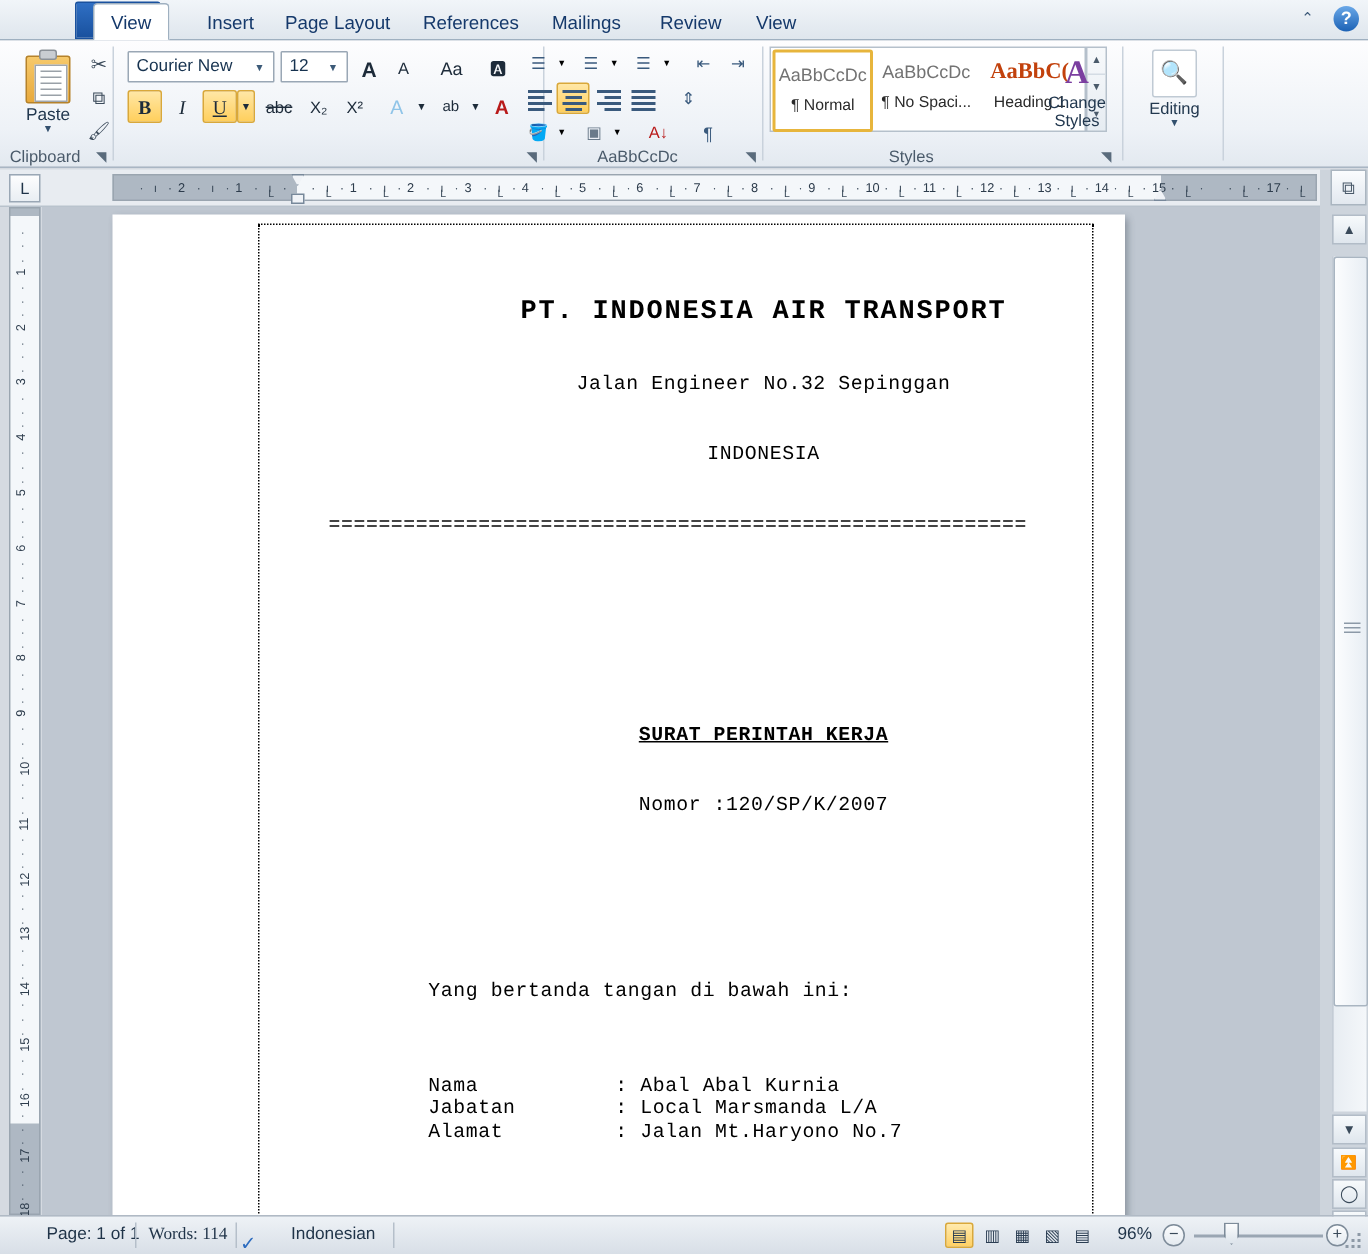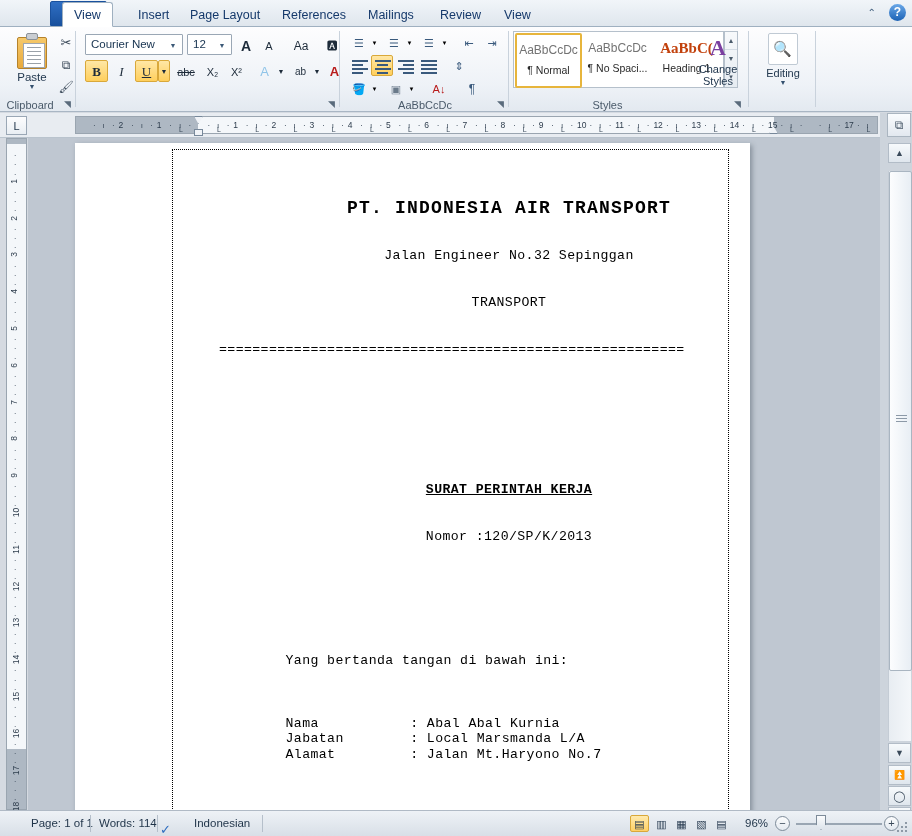--- a/index.html
+++ b/index.html
@@ -104,21 +104,21 @@
   .clipboard-ico .sheet i {
     display: block; height: 1px; background: #9aa1a8; margin: 3px 3px 0 3px;
   }
   .paste-lbl { font-size: 11.5px; color: #22384f; margin-top: 2px; }
   .caret-dn { font-size: 7px; color: #33506e; line-height: 7px; }
 
   .mini-btn { position: absolute; width: 22px; height: 20px; }
   .mini-glyph { font-size: 13px; line-height: 20px; text-align: center; display: block; color: #3b4a5a; }
 
   
-  #g-font { left: 77px; width: 263px; }
+  #g-font { left: 77px; width: 286px; }
   .combo {
     position: absolute; background: #fff; border: 1px solid #9aa7b5;
     height: 21px; line-height: 19px; font-size: 11.5px; color: #16324f;
     padding-left: 5px; border-radius: 1px;
   }
   .combo .arw {
     position: absolute; right: 3px; top: 0; width: 12px;
     font-size: 7px; color: #3c5a78; line-height: 21px; text-align: center;
   }
   .fbtn {
@@ -747,26 +747,26 @@
         <div class="vtk" style="top: 658.2px;">·</div>
       </div>
   </div>
 
   <div class="canvas">
     <div class="page">
       <div class="margins"></div>
       <div class="doctext">
         <span class="big">PT. INDONESIA AIR TRANSPORT</span>
         <span class="sub">Jalan Engineer No.32 Sepinggan</span>
-        <span class="sub">TRANSPORT</span>
+        <span class="sub">INDONESIA</span>
         <span class="rule">========================================================</span>
         <span class="blank"></span>
         <span class="blank"></span>
         <span class="ctr"><span class="ul">SURAT PERINTAH KERJA</span></span>
-        <span class="ctr">Nomor :120/SP/K/2013</span>
+        <span class="ctr">Nomor :120/SP/K/2007</span>
         <span class="blank"></span>
         <span class="blank"></span>
         <span>Yang bertanda tangan di bawah ini:</span>
         <span class="blank"></span>
         <span>Nama           : Abal Abal Kurnia</span>
         <span>Jabatan        : Local Marsmanda L/A</span>
         <span>Alamat         : Jalan Mt.Haryono No.7</span>
         <span class="blank"></span>
         <span>Memberikan perintah kerja kepada:</span>
         
@@ -822,21 +822,21 @@
       <span style="font-size:11px;">◯</span>
     </div>
     <div class="vsb-btn" style="top:694px;">
       <span>⏬</span>
     </div>
   </div>
 
   <div class="status">
     <div class="st-item" style="left:22px;">Page: 1 of 1</div>
     <div class="st-sep" style="left:90px;"></div>
-    <div class="st-item" style="left:90px;">Words: 114</div>
+    <div class="st-item" style="left:90px;font-family:Liberation Serif, serif;">Words: 114</div>
     <div class="st-sep" style="left:157px;"></div>
     <div class="st-item" style="left:160px; padding:0;">
       <span class="spellicon" style="font-size:13px;color:#2d6cbf;">✓</span>
     </div>
     <div class="st-item" style="left:185px;">Indonesian</div>
     <div class="st-sep" style="left:262px;"></div>
 
     <div class="vbtn on" style="left:630px;">
       <span>▤</span>
     </div>

